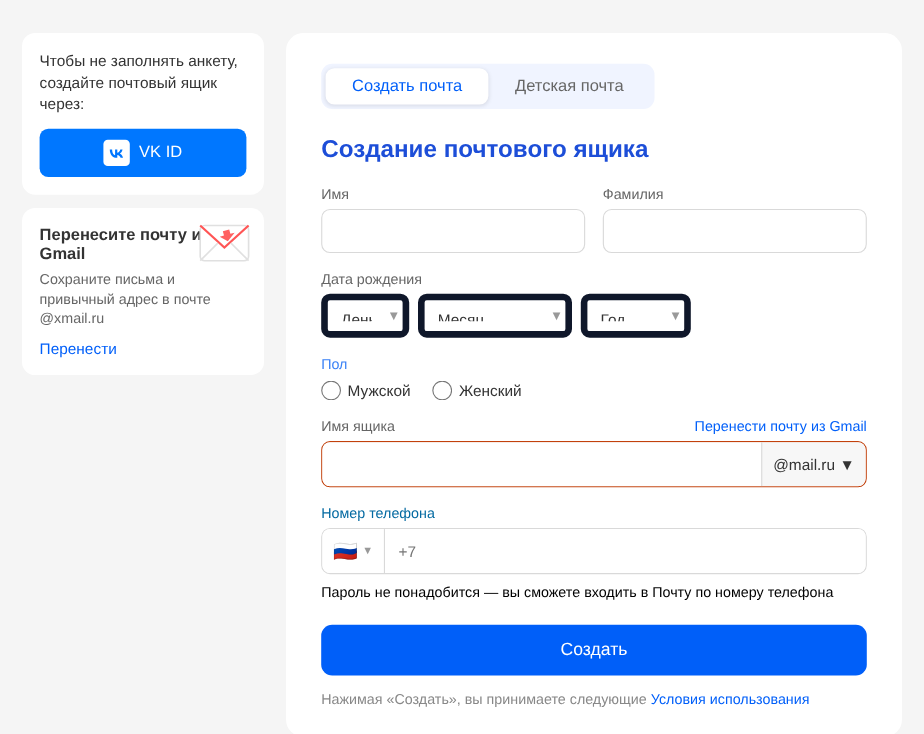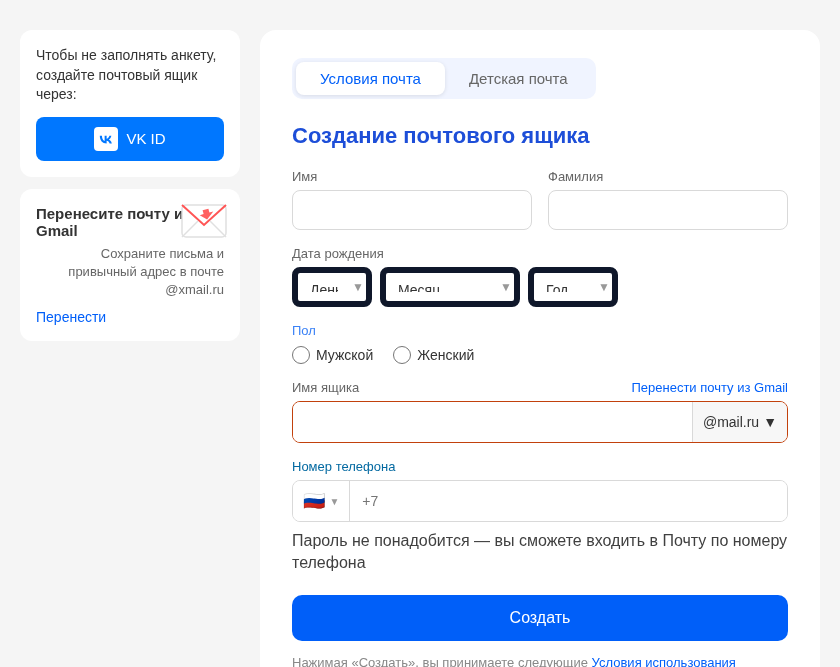--- a/index.html
+++ b/index.html
@@ -76,21 +76,20 @@
     }
     .gmail-card-title {
       font-size: 15px;
       font-weight: 600;
       color: #333;
     }
     .gmail-card-desc {
       font-size: 13px;
       color: #666;
       line-height: 1.4;
-      text-align: right;
     }
     .gmail-link {
       color: #005FF9;
       text-decoration: none;
       font-size: 14px;
       cursor: pointer;
       margin-top: 4px;
     }
     .gmail-icon-wrap {
       position: absolute;
@@ -194,21 +193,21 @@
     }
     .select-arrow {
       position: absolute;
       right: 8px;
       pointer-events: none;
       color: #999;
       font-size: 12px;
     }
     .select-day { width: 80px; }
     .select-month { width: 140px; }
-    .select-year { width: 90px; }
+    .select-year { width: 100px; }
     .gender-section {
       margin-bottom: 16px;
     }
     .gender-label {
       font-size: 13px;
       color: #3b82f6;
       margin-bottom: 8px;
     }
     .gender-row {
       display: flex;
@@ -311,22 +310,22 @@
     .phone-input {
       flex: 1;
       border: none;
       padding: 10px 12px;
       font-size: 14px;
       color: #333;
       outline: none;
       height: 40px;
     }
     .phone-hint {
-      font-size: 16px;
-      color: #404040;
+      font-size: 13px;
+      color: #000000;
       line-height: 1.4;
       margin-bottom: 20px;
       margin-top: 6px;
     }
     .create-btn {
       width: 100%;
       background: #005FF9;
       color: #fff;
       border: none;
       border-radius: 10px;
@@ -380,21 +379,21 @@
           <path d="M30 14 L38 8 L34 8 L34 4 L28 4 L28 8 L24 8 Z" fill="#f44" opacity="0.85" transform="translate(-4, 2) rotate(-15, 32, 10)"></path>
         </svg>
       </div>
     </div>
   </div>
 
   <div class="main-card">
     
     <div style="margin-bottom: 20px;">
       <div class="tabs">
-        <button class="tab active">Условия почта</button>
+        <button class="tab active">Создать почта</button>
         <button class="tab">Детская почта</button>
       </div>
     </div>
 
     <h2 class="form-title">Создание почтового ящика</h2>
 
     
     <div class="form-row">
       <div class="form-group">
         <label class="form-label">Имя</label>

